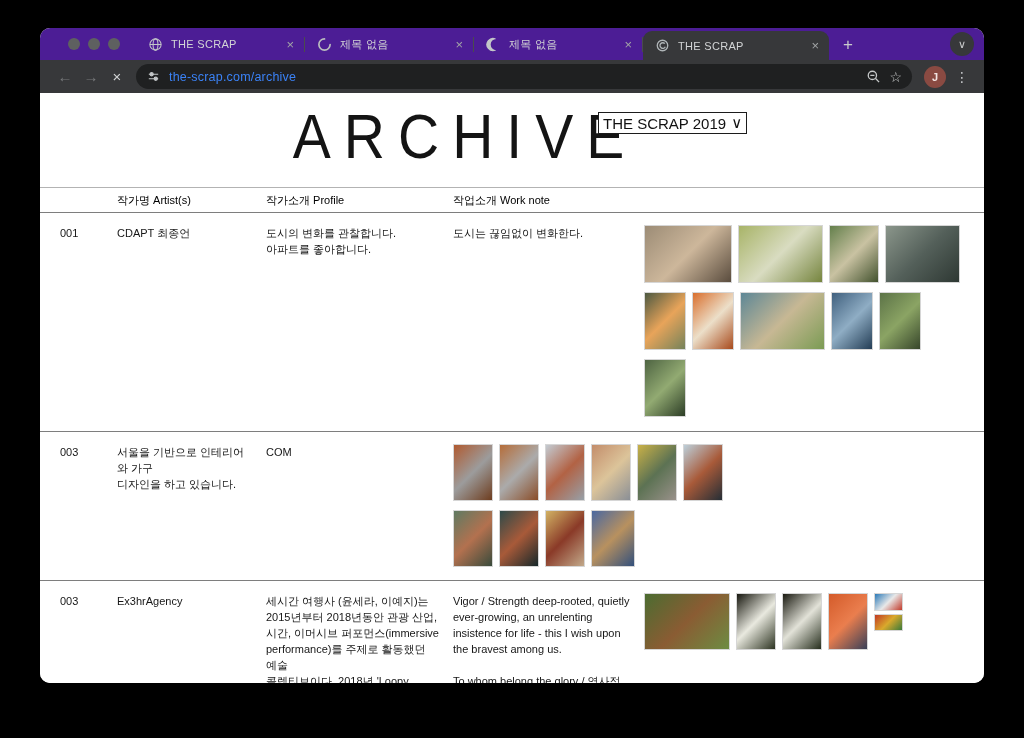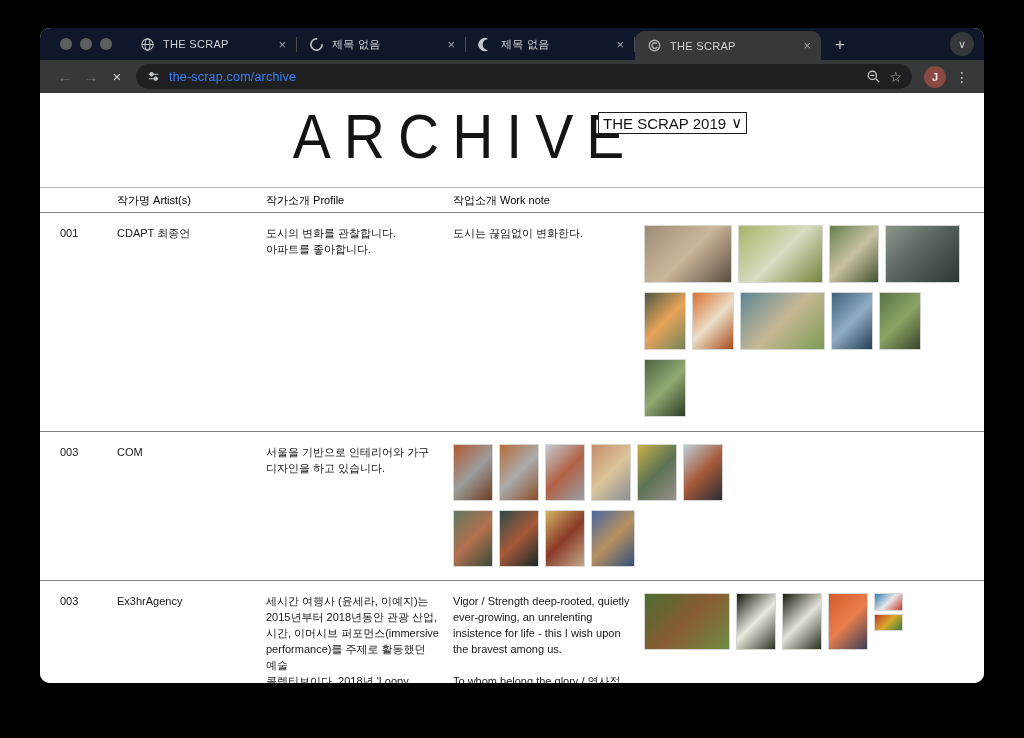--- a/index.html
+++ b/index.html
@@ -5,21 +5,21 @@
   * { margin:0; padding:0; box-sizing:border-box; }
   html,body { background:#000; }
   body { font-family:"Liberation Sans","DejaVu Sans",sans-serif; }
   .stage { position:relative; width:1024px; height:738px; background:#000; overflow:hidden; }
 
   
   .window { position:absolute; left:40px; top:28px; width:944px; height:655px;
             border-radius:10px; overflow:hidden; background:#fff; }
 
   
-  .tabbar { height:32px; background:#0f172a; display:flex; align-items:center; }
+  .tabbar { height:32px; background:#4c1d95; display:flex; align-items:center;padding-left:8px; }
   .lights { display:flex; gap:8px; padding:0 16px 0 20px; }
   .light { width:12px; height:12px; border-radius:50%; background:#5e6060; }
   .tabs { display:flex; align-items:center; height:100%; }
   .tab { display:flex; align-items:center; gap:8px; padding:0 10px 0 12px; height:100%; }
   .tab.inactive { width:168px; }
   .tab.active { width:186px; background:#37383a; border-radius:9px 9px 0 0; height:29px; align-self:flex-end; }
   .tab-title { flex:1; font-size:11px; color:#d2d4d5; white-space:nowrap; overflow:hidden; letter-spacing:.3px; }
   .tab-close { font-size:13px; color:#a2a5a6; cursor:default; line-height:1; }
   .tabsep { width:1px; height:15px; background:#4a4c4d; }
   .newtab { font-size:17px; color:#c9cbcc; margin-left:14px; line-height:1; }
@@ -201,23 +201,23 @@
                   <div class="thumb" style="width: 42px; height: 58px; background: linear-gradient(135deg, rgb(64, 96, 126), rgb(143, 173, 196), rgb(35, 61, 85));"></div>
                   <div class="thumb" style="width: 42px; height: 58px; background: linear-gradient(135deg, rgb(92, 115, 71), rgb(139, 164, 100), rgb(55, 70, 43));"></div>
                 </div>
                 <div class="thumb-row">
                   <div class="thumb" style="width: 42px; height: 58px; background: linear-gradient(135deg, rgb(78, 100, 66), rgb(146, 170, 114), rgb(44, 61, 38));"></div>
                 </div>
               </div>
             </div>
             <div class="trow" style="min-height: 149px;">
               <div class="cell no">003</div>
-              <div class="cell text">COM</div>
               <div class="cell text">서울을 기반으로 인테리어와 가구
 디자인을 하고 있습니다.</div>
+              <div class="cell text">COM</div>
               <div class="cell">
                 <div class="thumb-row">
                   <div class="thumb" style="width: 40px; height: 57px; background: linear-gradient(135deg, rgb(176, 90, 48), rgb(156, 156, 156), rgb(110, 61, 31));"></div>
                   <div class="thumb" style="width: 40px; height: 57px; background: linear-gradient(135deg, rgb(181, 109, 58), rgb(171, 171, 171), rgb(138, 77, 40));"></div>
                   <div class="thumb" style="width: 40px; height: 57px; background: linear-gradient(135deg, rgb(195, 203, 210), rgb(178, 98, 68), rgb(151, 160, 168));"></div>
                   <div class="thumb" style="width: 40px; height: 57px; background: linear-gradient(135deg, rgb(195, 141, 107), rgb(220, 196, 154), rgb(138, 143, 150));"></div>
                   <div class="thumb" style="width: 40px; height: 57px; background: linear-gradient(135deg, rgb(201, 177, 72), rgb(92, 114, 83), rgb(153, 145, 138));"></div>
                   <div class="thumb" style="width: 40px; height: 57px; background: linear-gradient(135deg, rgb(188, 207, 218), rgb(168, 90, 57), rgb(37, 46, 54));"></div>
                 </div>
                 <div class="thumb-row">

